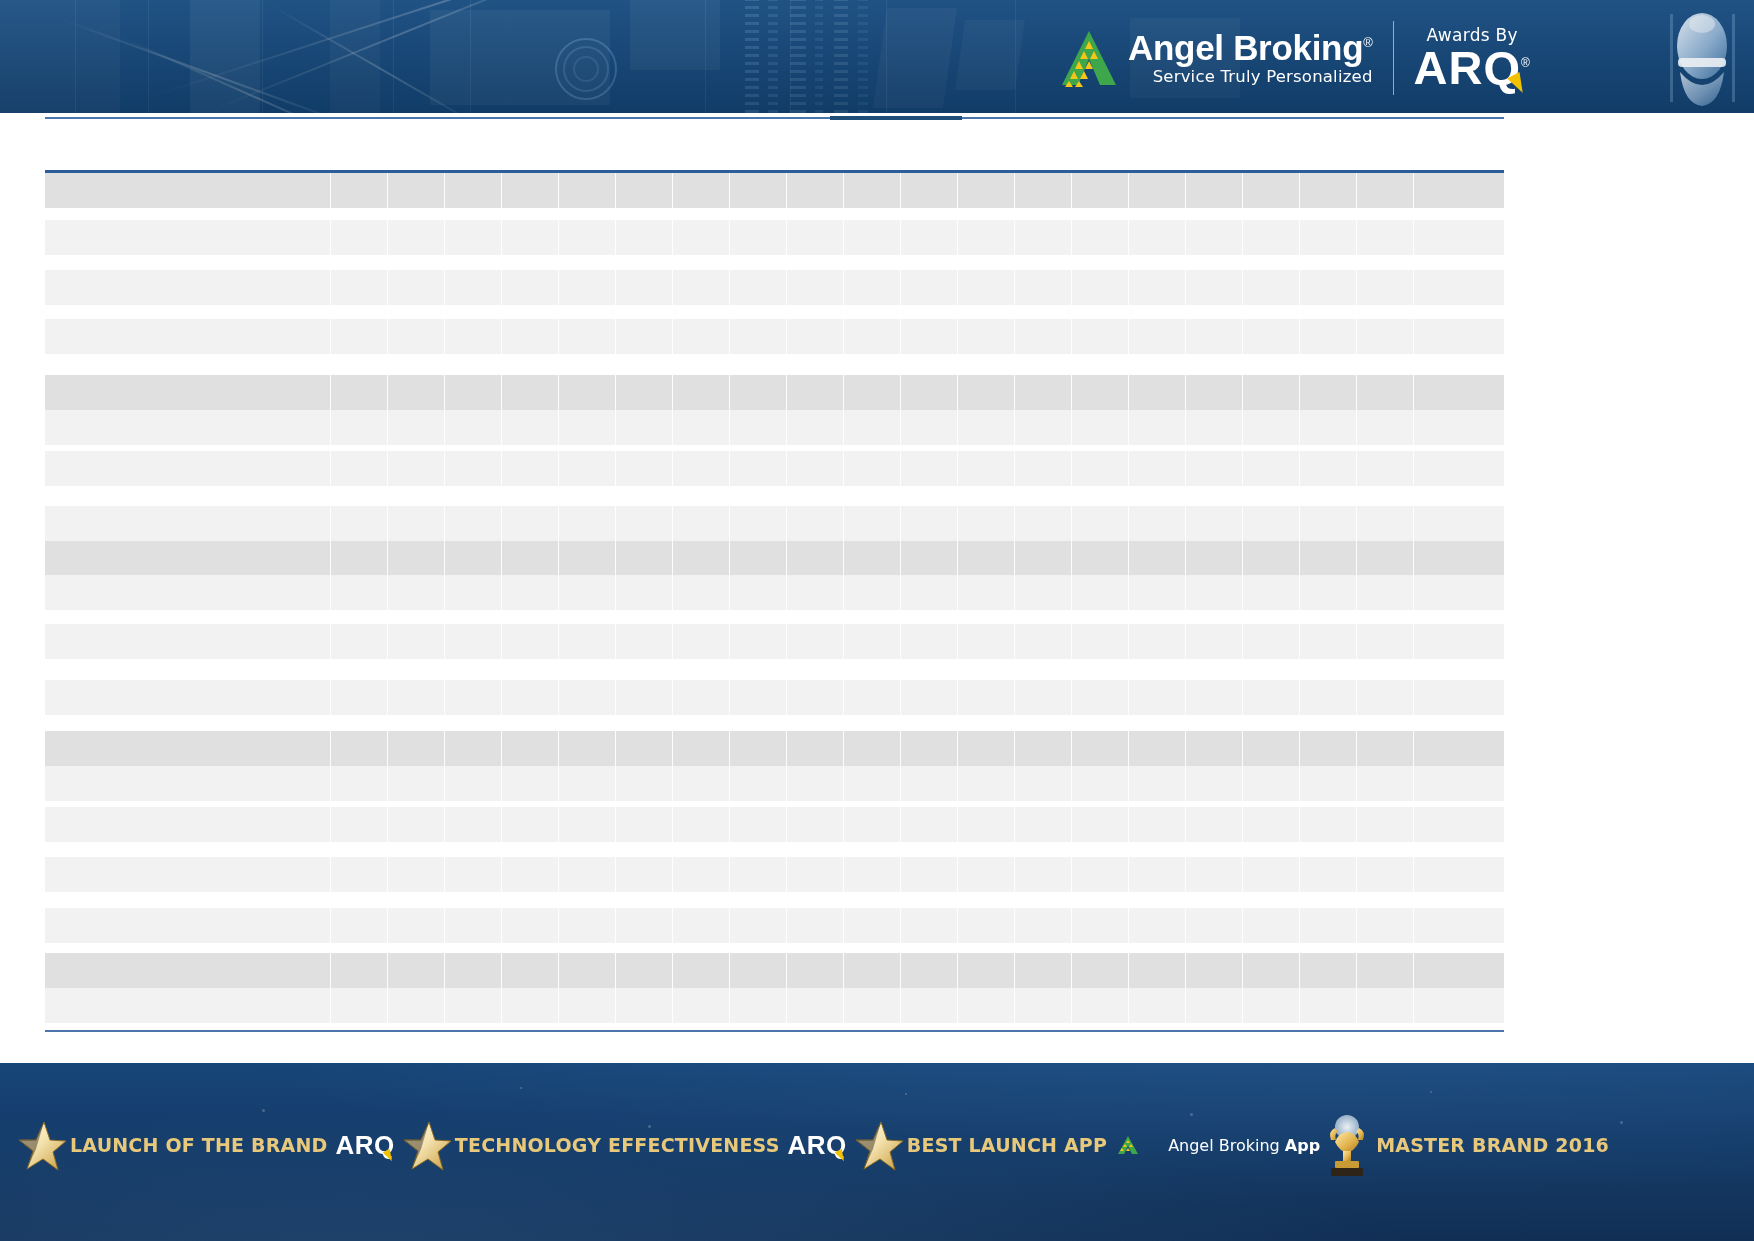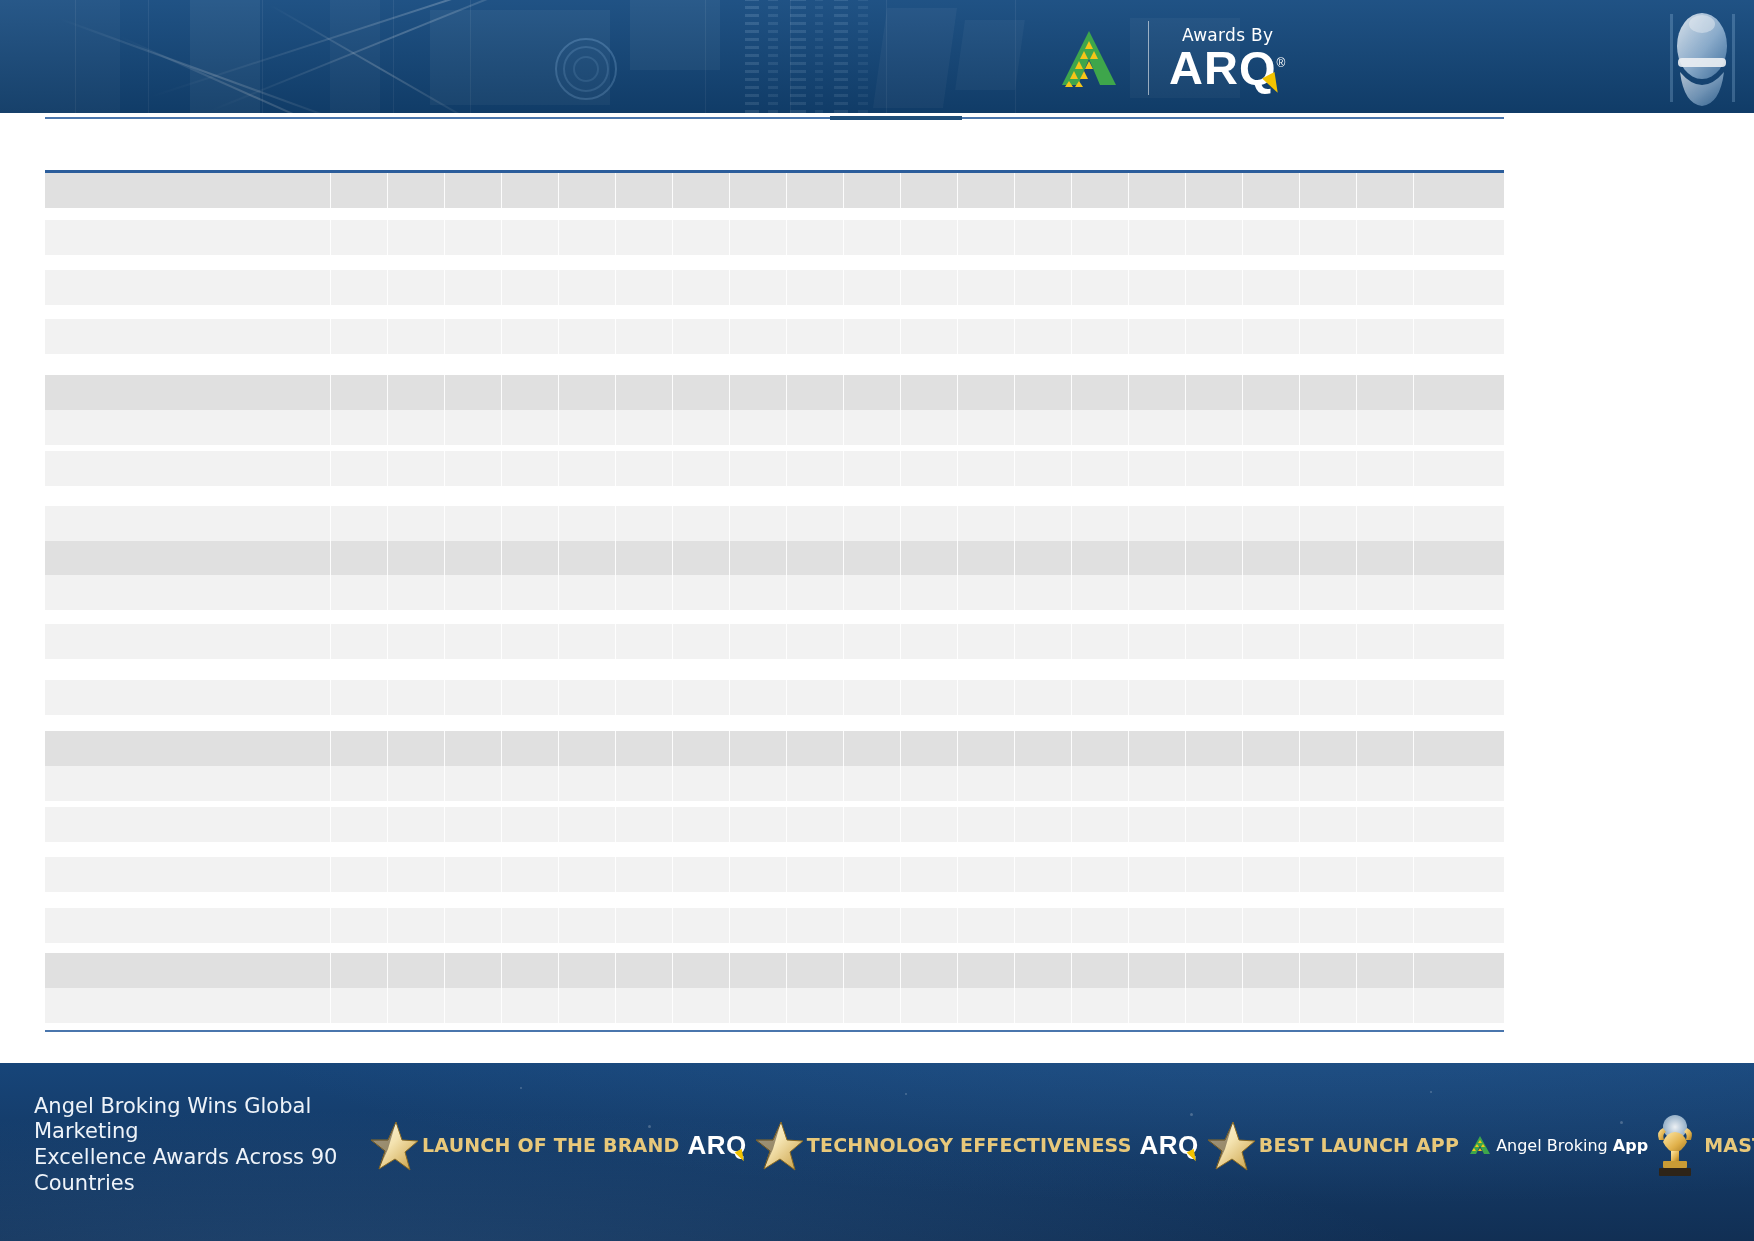--- a/index.html
+++ b/index.html
@@ -135,21 +135,21 @@
   }
   .arq-sm{
     color:#ffffff;font-size:26px;font-weight:bold;letter-spacing:.5px;
     margin-left:8px;position:relative;display:inline-block;white-space:nowrap;
   }
   .arq-sm .pen{
     position:absolute;right:2px;bottom:-1px;width:0;height:0;
     border-left:4px solid transparent;border-right:4px solid transparent;
     border-top:12px solid #f2c200;transform:rotate(-28deg);
   }
-  .ab-sm{display:flex;align-items:center;margin-left:10px;}
+  .ab-sm{display:flex;align-items:center;margin-left:10px;gap:24px;}
   .ab-sm .tri{width:22px;height:20px;margin-right:5px;}
   .ab-sm .lbl{color:#fff;font-size:16px;white-space:nowrap;font-family:"DejaVu Sans", sans-serif;}
   .ab-sm .lbl b{font-weight:bold;}
   .trophy{width:46px;height:62px;flex:0 0 auto;margin-right:6px;}
 </style>
 </head>
 <body>
 
 <div class="header">
   <div class="hdr-tex">
@@ -197,20 +197,26 @@
             <polygon points="34,22 38,30 30,30"></polygon>
           <polygon points="19,32 23,40 15,40"></polygon>
             <polygon points="29,32 33,40 25,40"></polygon>
           <polygon points="14,42 18,50 10,50"></polygon>
             <polygon points="24,42 28,50 20,50"></polygon>
           <polygon points="9,52 13,58 5,58"></polygon>
             <polygon points="19,52 23,58 15,58"></polygon>
         </g>
       </svg>
     </div>
+    <div class="ab-text">
+      <div class="ab-name">
+        <span>Angel Broking</span><span class="ab-reg">®</span>
+      </div>
+      <div class="ab-tag">Service Truly Personalized</div>
+    </div>
 
     <div class="logo-div"></div>
 
     <div class="arq-wrap">
       <div class="arq-pow">Awards By</div>
       <div class="arq-logo">
         <span>ARQ</span><span class="arq-reg">®</span>
         <span class="arq-pen"></span>
       </div>
     </div>
@@ -270,24 +276,20 @@
     <div class="spark" style="left:262px;top:46px;width:3px;height:3px;"></div>
     <div class="spark" style="left:520px;top:24px;width:2px;height:2px;"></div>
     <div class="spark" style="left:648px;top:62px;width:3px;height:3px;"></div>
     <div class="spark" style="left:905px;top:30px;width:2px;height:2px;"></div>
     <div class="spark" style="left:1190px;top:50px;width:3px;height:3px;"></div>
     <div class="spark" style="left:1430px;top:28px;width:2px;height:2px;"></div>
     <div class="spark" style="left:1620px;top:58px;width:3px;height:3px;"></div>
   </div>
 
   <div class="ftr-inner">
-    <div class="ftr-head">
-      <div>Angel Broking Wins Global Marketing</div>
-      <div>Excellence Awards Across 90 Countries</div>
-    </div>
     <div class="awards" id="awards-row">
         <div class="award">
           <span class="star"><svg viewBox="0 0 52 52" width="52" height="52">
     <defs>
                 <linearGradient id="gs" x1="0" y1="0" x2="1" y2="1">
       <stop offset="0%" stop-color="#fffbe8"></stop>
                   <stop offset="45%" stop-color="#f4e3b0"></stop>
       <stop offset="100%" stop-color="#c79b3c"></stop>
                 </linearGradient>
               </defs>

